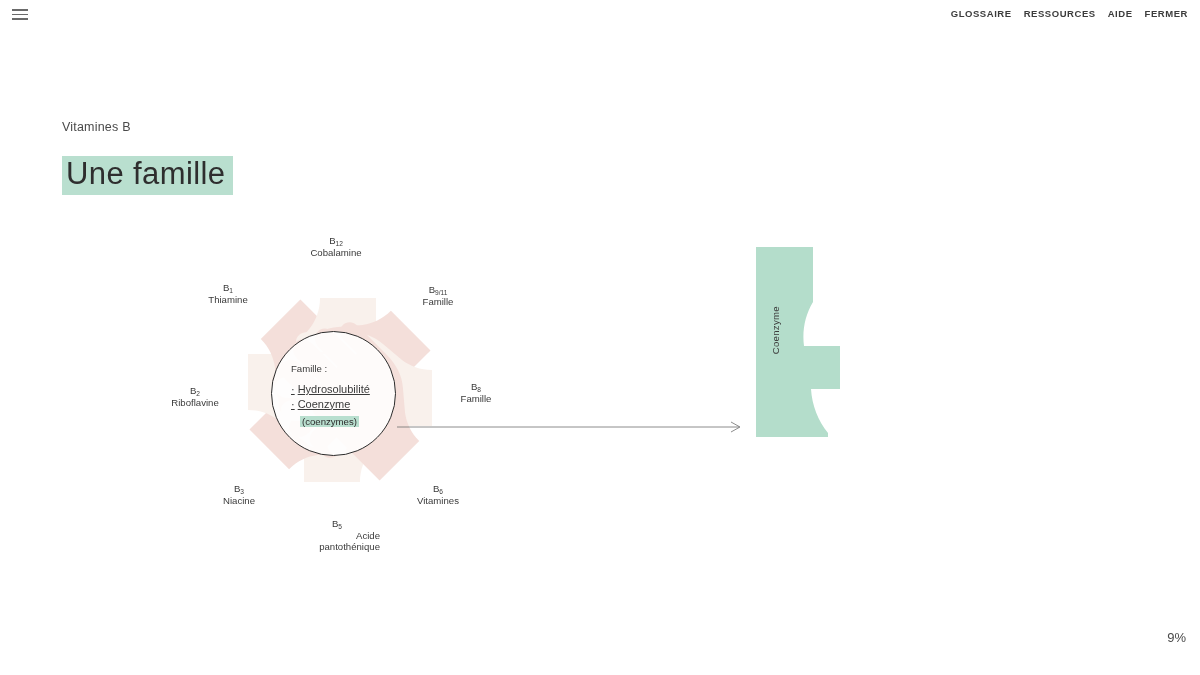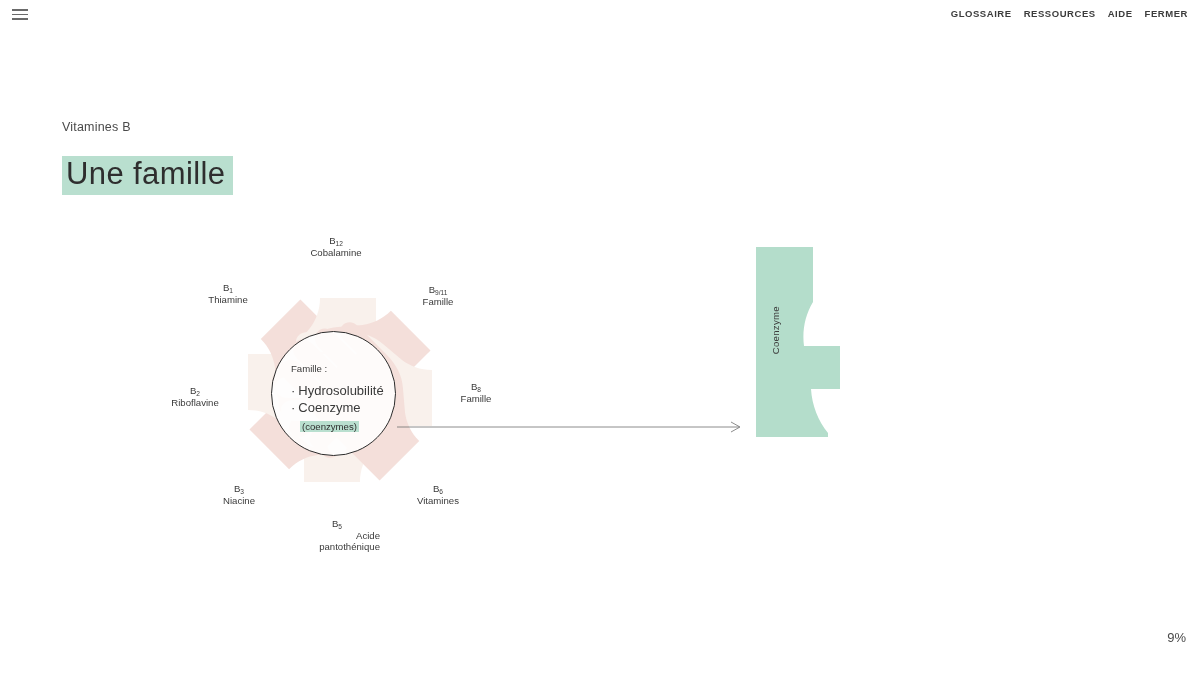--- a/index.html
+++ b/index.html
@@ -107,24 +107,25 @@
     left: 19px;
     top: 31px;
     width: 92px;
   }
   .circle-title {
     font-size: 9.6px;
     color: #3a3a3a;
     margin-bottom: 8px;
   }
   .bullet-row {
-    font-size: 13px;
+    font-size: 11px;
     color: #3a3a3a;
     line-height: 1.32;
     white-space: nowrap;
+    text-decoration: underline;
   }
   .bullet-row .dot { margin-right: 3px; }
   .coenzyme-tag {
     display: inline-block;
     background: #b9dfcf;
     color: #2e2e2e;
     font-size: 9.6px;
     padding: 0 2px;
     margin-left: 9px;
     white-space: nowrap;

